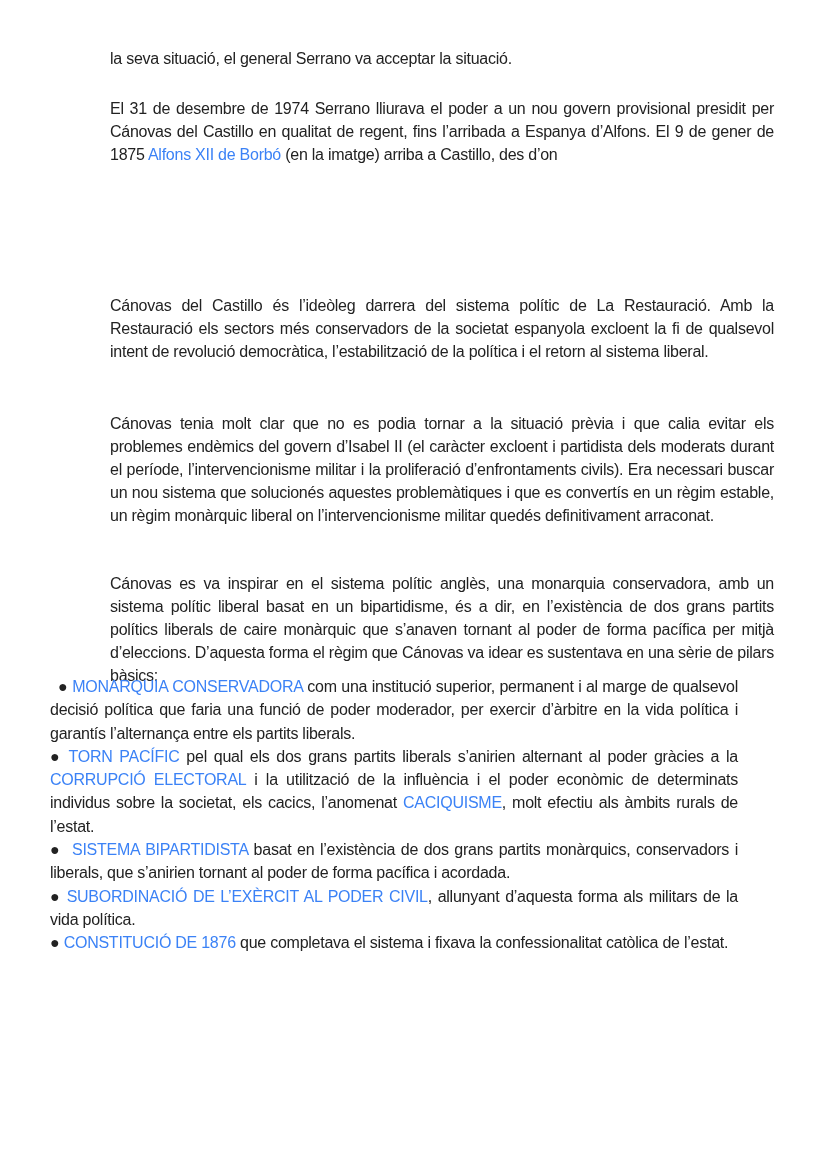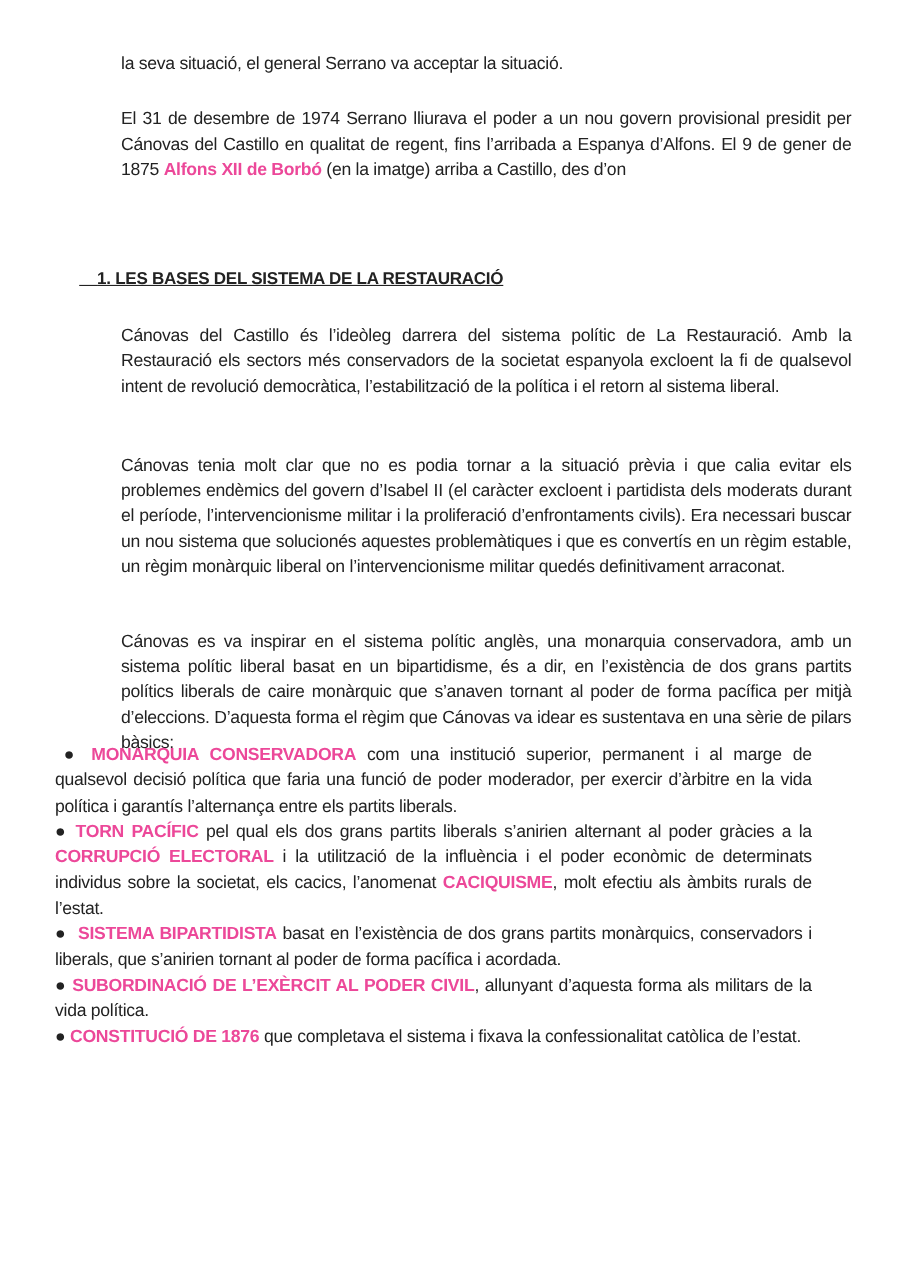--- a/index.html
+++ b/index.html
@@ -15,33 +15,32 @@
     .ind { left: 110px; width: 664px; }
     .just { text-align: justify; text-align-last: left; }
     .heading {
       position: absolute; left: 72px; top: 243px;
       font-weight: bold; font-size: 15.5px; text-decoration: underline;
       white-space: pre; margin: 0; line-height: 22px; color: #222;
     }
     .list { position: absolute; left: 40px; width: 688px; top: 665px; margin: 10px; padding: 0; list-style: none; }
     .list li { line-height: 23.3px; text-align: justify; text-align-last: left; }
     .list li.first { text-indent: 8px; }
-    b { font-weight: bold; color: #ec4899; }
+    b { font-weight: normal; color: #3b82f6; }
   </style>
 </head>
 <body>
 
 <div class="page">
 
   <p class="p ind" style="top:47px;">la seva situació, el general Serrano va acceptar la situació.</p>
 
   <p class="p ind just" style="top:97px;"><span>El 31 de desembre de 1974 Serrano lliurava el poder a un nou govern provisional presidit per Cánovas del Castillo en qualitat de regent, fins l’arribada a Espanya d’Alfons. El 9 de gener de 1875 </span><b>Alfons XII de Borbó</b><span> (en la imatge) arriba a Castillo, des d’on</span></p>
 
 
-  <p class="heading">    <span>1. LES BASES DEL SISTEMA DE LA RESTAURACIÓ</span></p>
 
   <p class="p ind just" style="top:294px;">Cánovas del Castillo és l’ideòleg darrera del sistema polític de La Restauració. Amb la Restauració els sectors més conservadors de la societat espanyola excloent la fi de qualsevol intent de revolució democràtica, l’estabilització de la política i el retorn al sistema liberal.</p>
 
   <p class="p ind just" style="top:412px;">Cánovas tenia molt clar que no es podia tornar a la situació prèvia i que calia evitar els problemes endèmics del govern d’Isabel II (el caràcter excloent i partidista dels moderats durant el període, l’intervencionisme militar i la proliferació d’enfrontaments civils). Era necessari buscar un nou sistema que solucionés aquestes problemàtiques i que es convertís en un règim estable, un règim monàrquic liberal on l’intervencionisme militar quedés definitivament arraconat.</p>
 
   <p class="p ind just" style="top:572px;">Cánovas es va inspirar en el sistema polític anglès, una monarquia conservadora, amb un sistema polític liberal basat en un bipartidisme, és a dir, en l’existència de dos grans partits polítics liberals de caire monàrquic que s’anaven tornant al poder de forma pacífica per mitjà d’eleccions. D’aquesta forma el règim que Cánovas va idear es sustentava en una sèrie de pilars bàsics:</p>
 
   <ul class="list">
     <li class="first"><span>●</span> <b>MONARQUIA CONSERVADORA</b><span> com una institució superior, permanent i al marge  de qualsevol decisió política que faria una funció de poder moderador, per exercir d’àrbitre en la vida política i garantís l’alternança entre els partits liberals.</span></li>
     <li><span>●</span> <b>TORN PACÍFIC</b><span> pel qual els dos grans partits liberals s’anirien alternant al poder gràcies a la </span><b>CORRUPCIÓ ELECTORAL</b><span> i la utilització de la influència i el poder econòmic de determinats individus sobre la societat, els cacics, l’anomenat </span><b>CACIQUISME</b><span>, molt efectiu als àmbits rurals de l’estat.</span></li>

